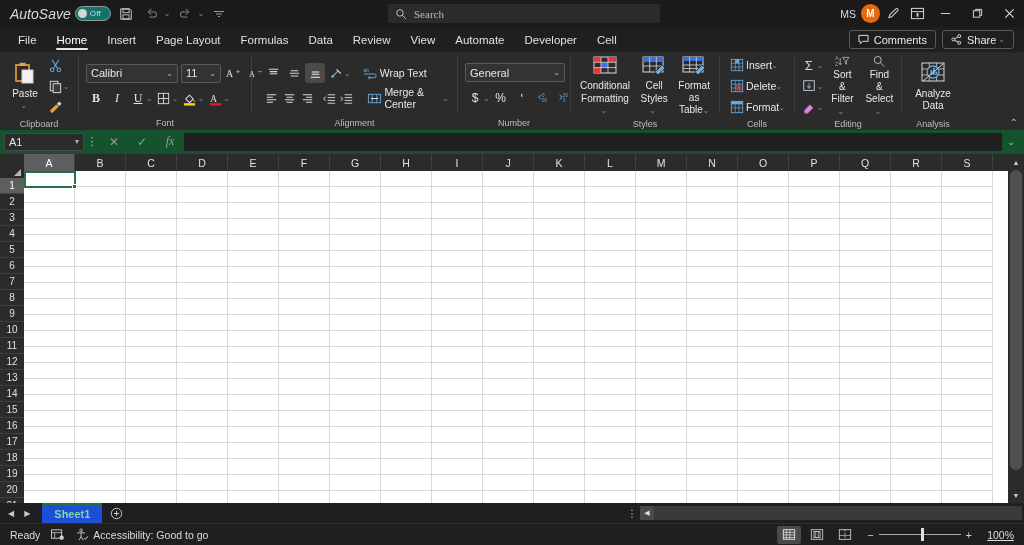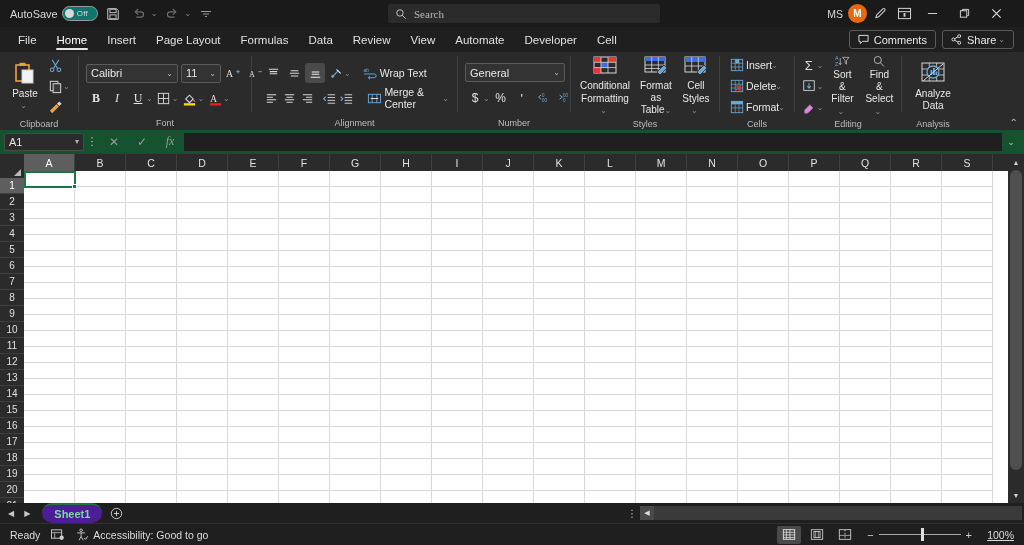--- a/index.html
+++ b/index.html
@@ -7,32 +7,32 @@
   body {
     font-family: "Liberation Sans", sans-serif;
     background:#1f1f1f; color:#e6e6e6; font-size:11px;
     -webkit-font-smoothing: antialiased;
   }
   .app { width:1024px; height:545px; display:flex; flex-direction:column; background:#1f1f1f; }
 
   
   .titlebar{height:27px;background:#1a1a1a;display:flex;align-items:center;position:relative;flex:0 0 27px;}
   .tb-left{display:flex;align-items:center;gap:4px;padding-left:10px;}
-  .autosave-label{font-size:11px;color:#d8d8d8;}
+  .autosave-label{font-size:14px;color:#d8d8d8;font-style:italic;}
   .toggle{width:36px;height:15px;border-radius:8px;border:1px solid #9a9a9a;background:#0f766e;display:flex;align-items:center;padding:0 2px;gap:3px;}
   .toggle .knob{width:9px;height:9px;border-radius:50%;background:#d8d8d8;}
   .toggle .tgl-txt{font-size:8px;color:#d8d8d8;letter-spacing:.2px;}
   .tb-icon{width:22px;height:22px;display:flex;align-items:center;justify-content:center;color:#d0d0d0;border-radius:3px;}
   .tb-icon.dim{color:#6e6e6e;}
   .chev{font-size:8px;color:#8a8a8a;margin-left:-3px;}
   .tb-title{position:absolute;left:0;right:0;text-align:center;font-size:11.5px;color:#f0f0f0;pointer-events:none;}
   .search-wrap{position:absolute;left:388px;top:4px;width:272px;height:19px;background:#2b2b2b;border-radius:2px;display:flex;align-items:center;padding:0 7px;gap:7px;}
   .search-wrap input{background:transparent;border:0;outline:0;color:#cfcfcf;font-size:11px;font-family:Liberation Serif, serif;width:100%;}
   .search-wrap input::placeholder{color:#b9b9b9;}
-  .tb-right{margin-left:auto;display:flex;align-items:center;gap:2px;padding-right:13px;position:relative;z-index:2;}
+  .tb-right{margin-left:auto;display:flex;align-items:center;gap:2px;padding-right:0;position:relative;z-index:2;}
   .ms-txt{font-size:10.5px;color:#d8d8d8;margin-right:3px;}
   .avatar{width:19px;height:19px;border-radius:50%;background:#e8690b;color:#fff;font-size:10px;display:flex;align-items:center;justify-content:center;font-weight:bold;}
   .wbtn{width:30px;height:27px;display:flex;align-items:center;justify-content:center;color:#e0e0e0;}
 
   
   .tabbar{height:25px;background:#1f1f1f;display:flex;align-items:flex-end;flex:0 0 25px;position:relative;}
   .tabs{display:flex;align-items:center;height:25px;padding-left:8px;gap:0;}
   .tab{padding:0 10px;height:25px;display:flex;align-items:center;font-size:11.5px;color:#e0e0e0;position:relative;}
   .tab.active{color:#ffffff;}
   .tab.active:after{content:"";position:absolute;left:9px;right:9px;bottom:2px;height:2px;background:#e6e6e6;border-radius:1px;}
@@ -86,21 +86,21 @@
   .vscroll{width:16px;background:#2b2b2b;display:flex;flex-direction:column;align-items:center;flex:0 0 16px;}
   .vs-arrow{width:16px;height:16px;display:flex;align-items:center;justify-content:center;color:#d0d0d0;font-size:7px;}
   .vs-track{flex:1;width:16px;position:relative;background:#2b2b2b;}
   .vs-thumb{position:absolute;left:2px;right:2px;top:0;height:300px;background:#4f4f4f;border-radius:6px;}
 
   
   .sheetbar{height:20px;background:#1f1f1f;display:flex;align-items:center;flex:0 0 20px;}
   .navarrows{display:flex;align-items:center;padding-left:8px;gap:10px;}
   .navarrow{color:#c8c8c8;font-size:8px;}
   .sheettabs{display:flex;align-items:center;height:20px;margin-left:12px;gap:2px;}
-  .stab{height:20px;padding:0 12px;display:flex;align-items:center;font-size:11px;font-weight:bold;color:#7fd6a2;background:#4c1d95;border-top:2px solid #217346;border-radius:10px;}
+  .stab{height:20px;padding:0 12px;display:flex;align-items:center;font-size:11px;font-weight:bold;color:#7fd6a2;background:#1d4ed8;border-top:2px solid #217346;}
   .addsheet{width:24px;height:20px;display:flex;align-items:center;justify-content:center;color:#d0d0d0;font-size:12px;}
   .split-dots{margin-left:auto;color:#c0c0c0;font-size:10px;width:16px;text-align:center;}
   .hscroll{width:384px;height:14px;display:flex;align-items:center;}
   .hs-arrow{width:14px;height:14px;background:#4a4a4a;display:flex;align-items:center;justify-content:center;color:#e0e0e0;font-size:7px;}
   .hs-track{flex:1;height:14px;background:#3a3a3a;margin-right:2px;}
 
   
   .statusbar{height:22px;background:#1f1f1f;display:flex;align-items:center;flex:0 0 22px;border-top:1px solid #2f2f2f;}
   .sb-left{display:flex;align-items:center;gap:10px;padding-left:10px;font-size:10.5px;color:#dcdcdc;}
   .sb-item{display:flex;align-items:center;gap:4px;}
@@ -469,39 +469,39 @@
               <rect x="2" y="2" width="22" height="16" fill="none" stroke="#d8d8d8" stroke-width="1"></rect>
               <rect x="2" y="2" width="7" height="5.3" fill="#e03a3a"></rect>
               <rect x="9" y="7.3" width="7" height="5.3" fill="#3a6fe0"></rect>
               <rect x="16" y="2" width="8" height="5.3" fill="#e03a3a"></rect>
               <rect x="2" y="12.6" width="7" height="5.4" fill="#e03a3a"></rect>
               <path d="M9 2v16M16 2v16M2 7.3h22M2 12.6h22" stroke="#d8d8d8" stroke-width=".8"></path>
             </svg>
           <span>Conditional</span>
           <span><span>Formatting</span> <span class="chev">⌄</span></span>
         </div>
+        <div class="twoline" style="width:40px;">
+          <svg width="26" height="24" viewBox="0 0 26 24">
+              <rect x="2" y="2" width="20" height="15" fill="none" stroke="#d8d8d8" stroke-width="1"></rect>
+              <rect x="2" y="2" width="20" height="5" fill="#3a6fe0"></rect>
+              <path d="M8.7 2v15M15.3 2v15M2 11h20" stroke="#d8d8d8" stroke-width=".8"></path>
+              <path d="M14 17 21 10l3 3-7 7z" fill="#6aa9d8" stroke="#2b2b2b" stroke-width=".8"></path>
+            </svg>
+          <span>Cell</span>
+          <span><span>Styles</span> <span class="chev">⌄</span></span>
+        </div>
         <div class="twoline" style="width:44px;">
           <svg width="26" height="24" viewBox="0 0 26 24">
               <rect x="2" y="2" width="20" height="15" fill="none" stroke="#d8d8d8" stroke-width="1"></rect>
               <rect x="2" y="2" width="20" height="4" fill="#3a6fe0"></rect>
               <path d="M8.7 2v15M15.3 2v15M2 10h20M2 13.5h20" stroke="#d8d8d8" stroke-width=".8"></path>
               <path d="M14 17 21 10l3 3-7 7z" fill="#6aa9d8" stroke="#2b2b2b" stroke-width=".8"></path>
             </svg>
           <span>Format as</span>
           <span><span>Table</span> <span class="chev">⌄</span></span>
-        </div>
-        <div class="twoline" style="width:40px;">
-          <svg width="26" height="24" viewBox="0 0 26 24">
-              <rect x="2" y="2" width="20" height="15" fill="none" stroke="#d8d8d8" stroke-width="1"></rect>
-              <rect x="2" y="2" width="20" height="5" fill="#3a6fe0"></rect>
-              <path d="M8.7 2v15M15.3 2v15M2 11h20" stroke="#d8d8d8" stroke-width=".8"></path>
-              <path d="M14 17 21 10l3 3-7 7z" fill="#6aa9d8" stroke="#2b2b2b" stroke-width=".8"></path>
-            </svg>
-          <span>Cell</span>
-          <span><span>Styles</span> <span class="chev">⌄</span></span>
         </div>
       </div>
       <div class="grp-label">Styles</div>
     </div>
     <div class="grp-sep"></div>
 
     <div class="grp" style="width:74px;">
       <div class="grp-body" style="flex-direction:column;align-items:flex-start;justify-content:center;gap:1px;padding-left:2px;">
         <div class="sm">
           <span>

